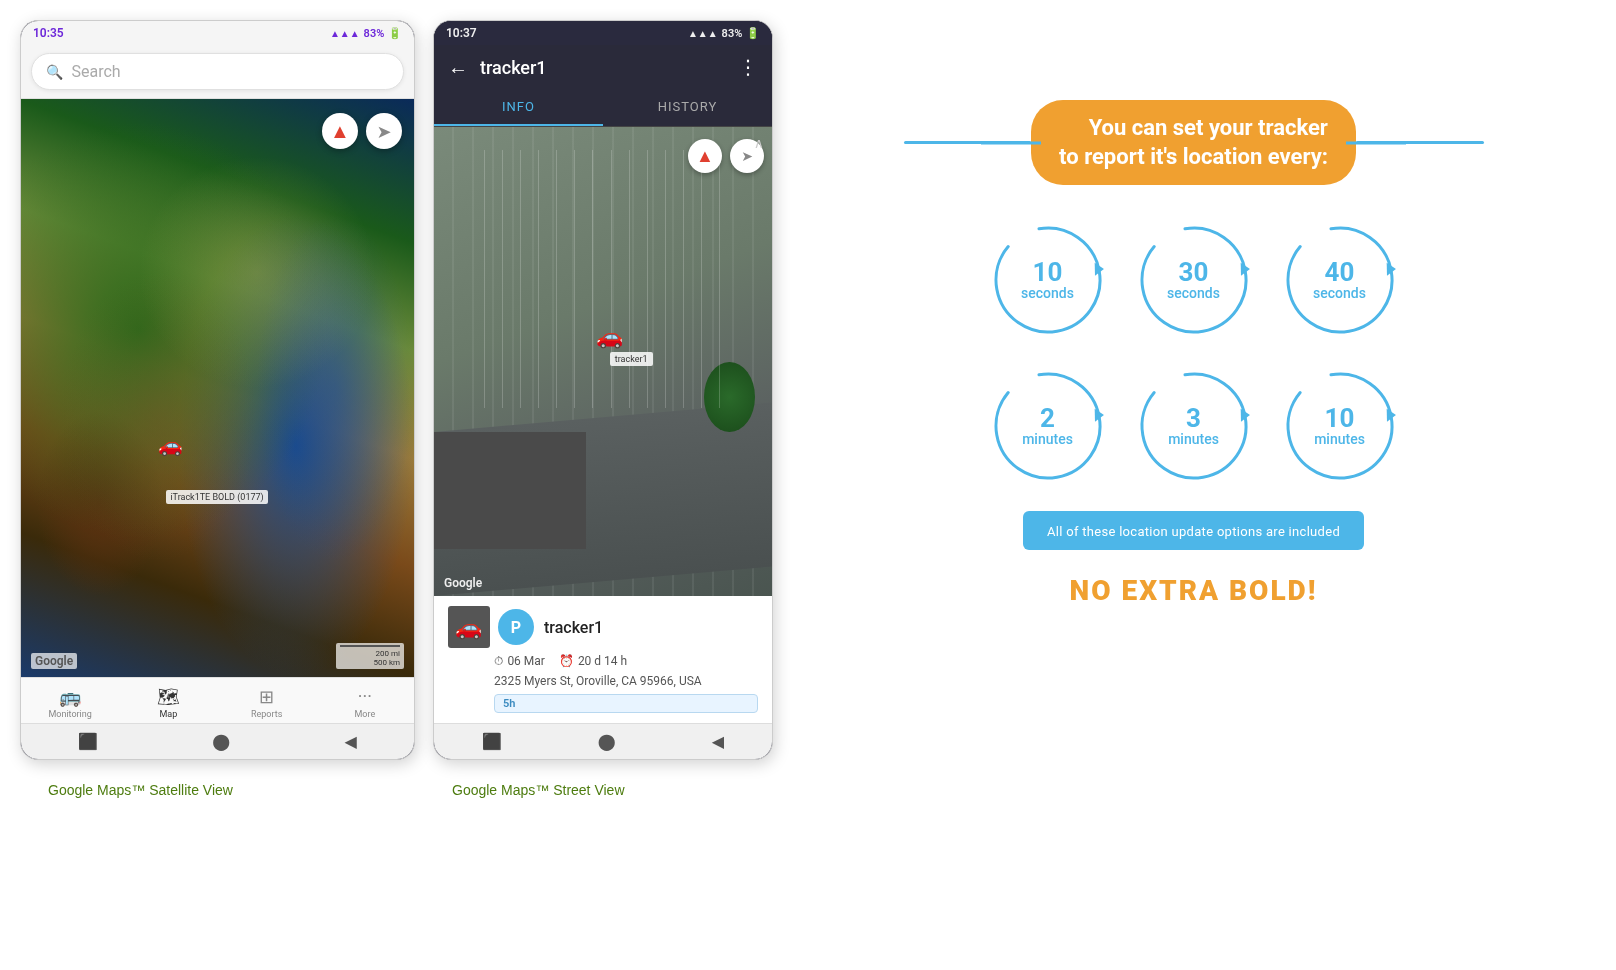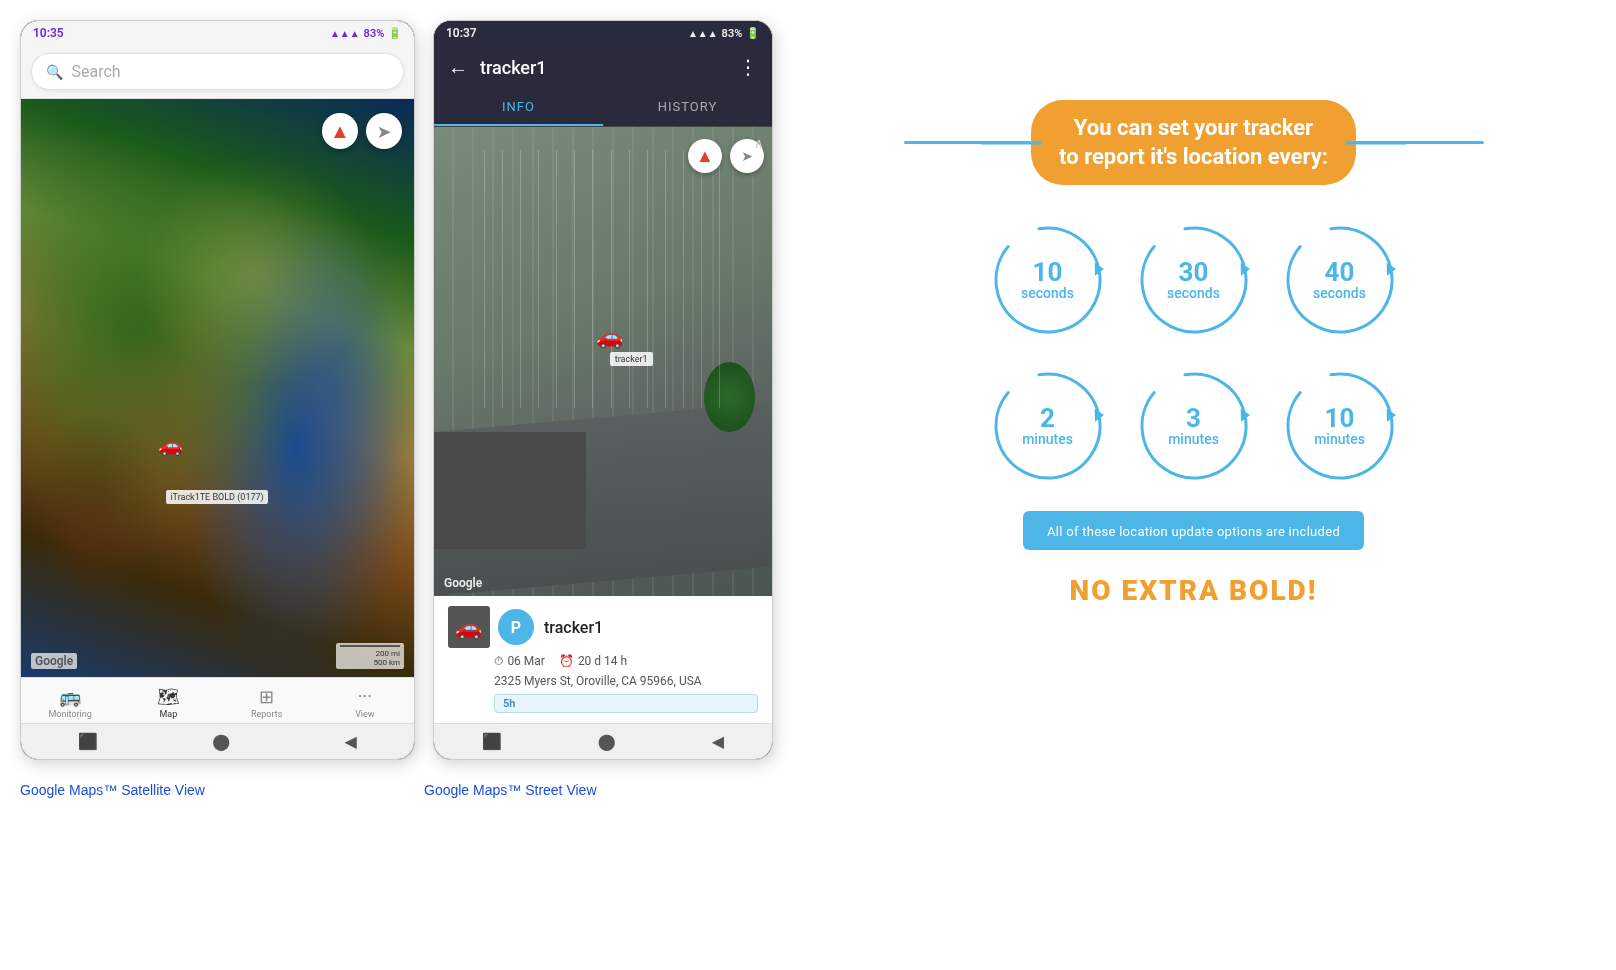--- a/index.html
+++ b/index.html
@@ -401,21 +401,21 @@
       display: flex;
       flex-direction: column;
       align-items: center;
       gap: 24px;
       margin-top: 60px;
     }
     .headline-box {
       background: #f0a030;
       border-radius: 32px;
       padding: 14px 28px;
-      text-align: center;
+      text-align: right;
       position: relative;
     }
     .headline-box::before,
     .headline-box::after {
       content: '';
       position: absolute;
       top: 50%;
       transform: translateY(-50%);
       width: 60px;
       height: 3px;
@@ -469,23 +469,24 @@
     .captions-row {
       display: flex;
       gap: 18px;
       width: 100%;
       max-width: 830px;
       justify-content: flex-start;
       padding: 10px 20px 0 20px;
     }
     .caption-text {
       font-size: 14px;
-      color: #1d4ed8;
+      color: #4d7c0f;
       text-align: center;
       font-family: Arial, sans-serif;
+      margin-left: 28px;
     }
     .caption-phone1 { width: 395px; }
     .caption-phone2 { width: 395px; }
 
     
     .arrow-wrap {
       position: relative;
       width: 122px;
       height: 122px;
       display: flex;
@@ -552,21 +553,21 @@
       <div class="nav-item active">
         <span class="nav-icon">🗺</span>
         <span>Map</span>
       </div>
       <div class="nav-item">
         <span class="nav-icon">⊞</span>
         <span>Reports</span>
       </div>
       <div class="nav-item">
         <span class="nav-icon">···</span>
-        <span>View</span>
+        <span>More</span>
       </div>
     </div>
 
     <div class="system-nav">
       <span class="sys-btn">⬛</span>
       <span class="sys-btn">⬤</span>
       <span class="sys-btn">◀</span>
     </div>
   </div>
 

